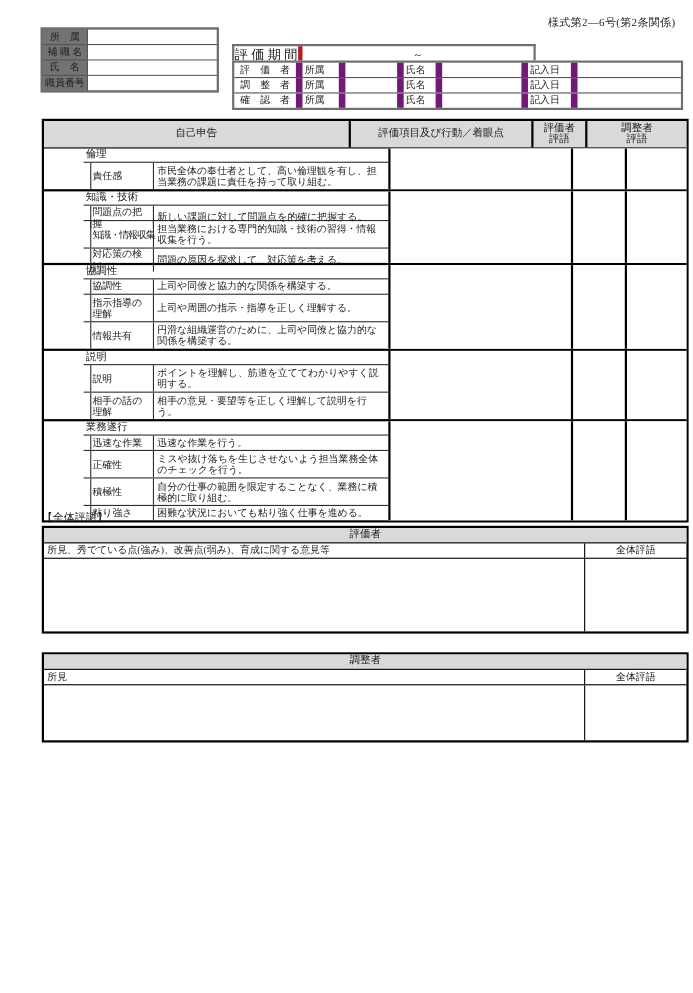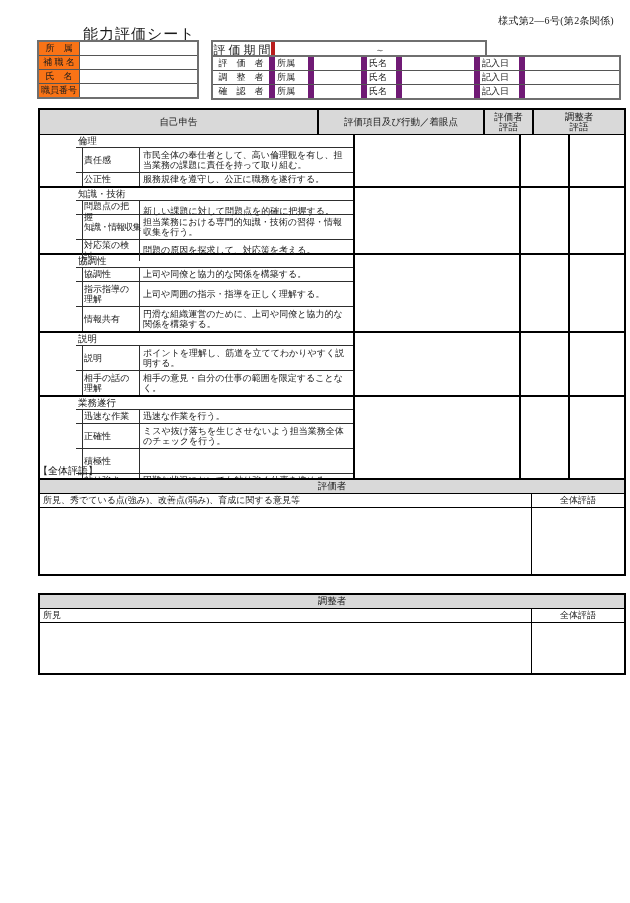--- a/index.html
+++ b/index.html
@@ -4,21 +4,21 @@
 <style>
   html,body{margin:0;padding:0;background:#fff;}
   .page{position:relative;width:630px;height:808px;background:#ffffff;overflow:hidden;
         font-family:"Liberation Serif","DejaVu Serif",serif;color:#1a1a1a;}
   .abs{position:absolute;}
   .pre{white-space:pre-line;}
   
   .form-no{top:14px;right:16px;font-size:10px;letter-spacing:0.3px;}
   .title{left:37px;top:25px;font-size:15px;letter-spacing:1px;margin-left:46px;}
   
-  .tl{left:37px;top:40px;width:158px;border:2px solid #6f6f6f;background:#f97316;}
+  .tl{left:37px;top:25px;width:158px;border:2px solid #6f6f6f;background:#737373;}
   .tl .trow{display:grid;grid-template-columns:41px 1fr;height:13px;border-bottom:1px solid #555;}
   .tl .trow:last-child{border-bottom:none;}
   .tl .lab{border-right:1px solid #555;font-size:9px;display:flex;align-items:center;justify-content:center;letter-spacing:0px;}
   .tl .val{background:#fff;}
   
   .trw1{left:211px;top:40px;width:272px;height:15px;border:2px solid #6f6f6f;border-bottom:none;display:grid;grid-template-columns:62px 1fr;background:#fff;}
   .trw1 .lab{border-right:4px solid #b91c1c;font-size:12px;display:flex;align-items:center;justify-content:center;}
   .trw1 .val{display:flex;align-items:center;justify-content:center;font-size:9px;}
   .trt{left:211px;top:55px;width:406px;border:2px solid #6f6f6f;background:#fff;}
   .trt .trow{display:grid;grid-template-columns:62px 39px 53px 35px 78px 45px 1fr;height:13px;border-bottom:1px solid #555;}
@@ -130,25 +130,20 @@
     </div>
 
     <div class="blk">
       <div class="items">
         <div class="cat">倫理</div>
         <div class="irow h2">
           <div class="ind"></div>
           <div class="lab">責任感</div>
           <div class="des">市民全体の奉仕者として、高い倫理観を有し、担当業務の課題に責任を持って取り組む。</div>
         </div>
-        <div class="irow h1">
-          <div class="ind"></div>
-          <div class="lab">公正性</div>
-          <div class="des">服務規律を遵守し、公正に職務を遂行する。</div>
-        </div>
       </div>
       <div class="mc"></div>
       <div class="mc"></div>
       <div class="mc"></div>
     </div>
 
     <div class="blk">
       <div class="items">
         <div class="cat">知識・技術</div>
         <div class="irow h1">
@@ -200,21 +195,21 @@
       <div class="items">
         <div class="cat">説明</div>
         <div class="irow h2">
           <div class="ind"></div>
           <div class="lab">説明</div>
           <div class="des">ポイントを理解し、筋道を立ててわかりやすく説明する。</div>
         </div>
         <div class="irow h2">
           <div class="ind"></div>
           <div class="lab">相手の話の理解</div>
-          <div class="des">相手の意見・自分の仕事の範囲を限定することなく。</div>
+          <div class="des">相手の意見・要望等を正しく理解して説明を行う。</div>
         </div>
       </div>
       <div class="mc"></div>
       <div class="mc"></div>
       <div class="mc"></div>
     </div>
 
     <div class="blk">
       <div class="items">
         <div class="cat">業務遂行</div>
@@ -224,20 +219,21 @@
           <div class="des">迅速な作業を行う。</div>
         </div>
         <div class="irow h2">
           <div class="ind"></div>
           <div class="lab">正確性</div>
           <div class="des">ミスや抜け落ちを生じさせないよう担当業務全体のチェックを行う。</div>
         </div>
         <div class="irow h2">
           <div class="ind"></div>
           <div class="lab">積極性</div>
+          <div class="des">自分の仕事の範囲を限定することなく、業務に積極的に取り組む。</div>
         </div>
         <div class="irow h1">
           <div class="ind"></div>
           <div class="lab">粘り強さ</div>
           <div class="des">困難な状況においても粘り強く仕事を進める。</div>
         </div>
       </div>
       <div class="mc"></div>
       <div class="mc"></div>
       <div class="mc"></div>

